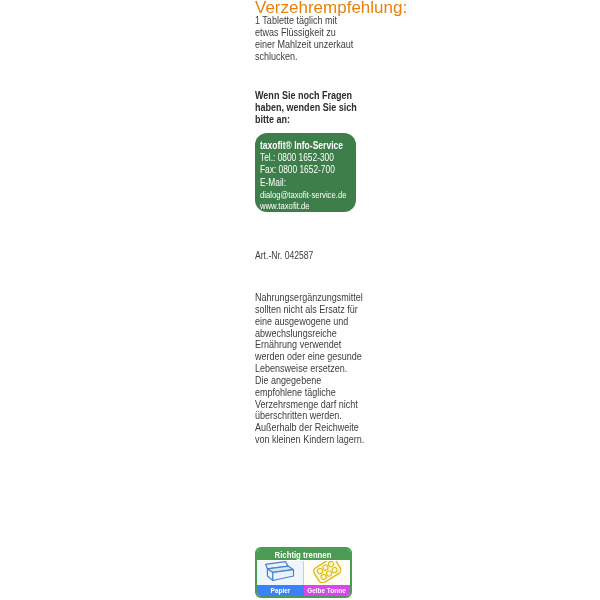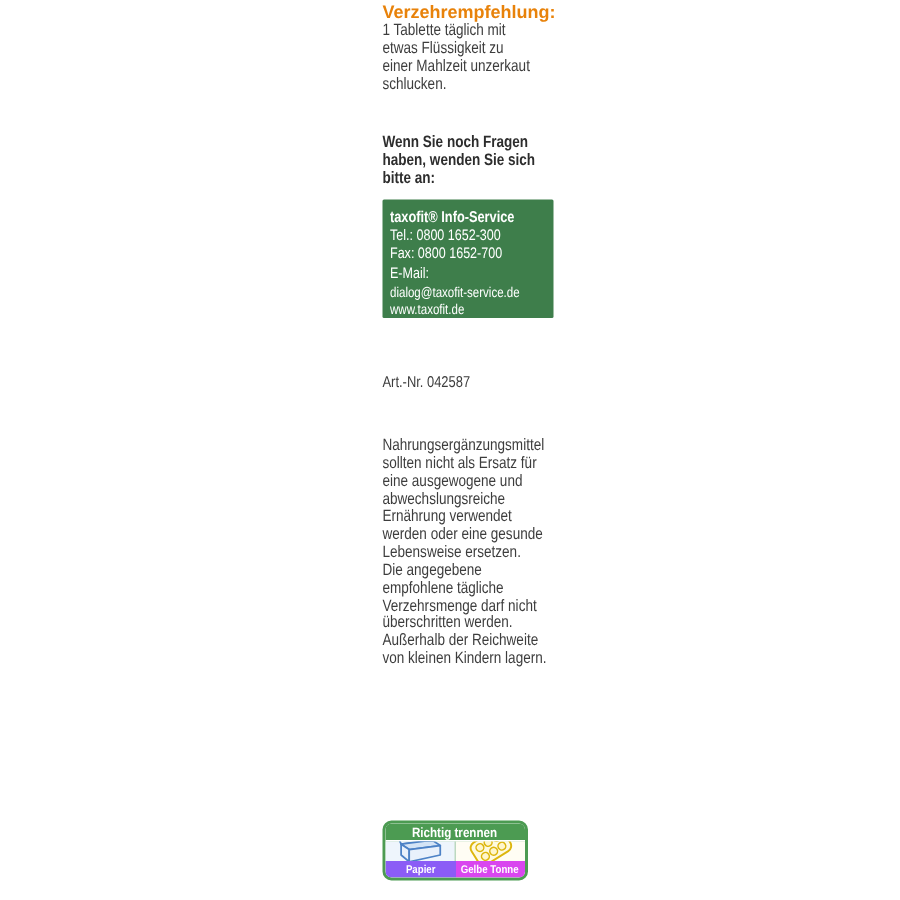--- a/index.html
+++ b/index.html
@@ -5,77 +5,77 @@
   * { margin: 0; padding: 0; box-sizing: border-box; }
   html, body { width: 600px; height: 600px; background: #ffffff; }
   body { font-family: "Liberation Sans", sans-serif; }
   .page { position: relative; width: 600px; height: 600px; background: #ffffff; overflow: hidden; }
 
   .cond { transform: scaleX(0.82); transform-origin: 0 0; }
   .cond-c { display: inline-block; transform: scaleX(0.86); transform-origin: 50% 50%; }
 
   .heading {
     position: absolute; left: 255px; top: 2px;
-    font-size: 12px; font-weight: bold; color: #e8820a;
+    font-size: 17px; font-weight: normal; color: #e8820a;
     white-space: pre-line; line-height: 12px;
   }
   .dosage-text {
     position: absolute; left: 255px; top: 15px;
     font-size: 11px; color: #3d3d3d;
     white-space: pre-line; line-height: 11.9px;
   }
   .contact-intro {
     position: absolute; left: 255px; top: 89px;
     font-size: 11px; font-weight: bold; color: #2d2d2d;
     white-space: pre-line; line-height: 12px;
   }
   .infobox {
     position: absolute; left: 255px; top: 133px;
-    width: 114px; height: 79px;
-    background: #3e7e4b; border-radius: 1px;
+    width: 101px; height: 79px;
+    background: #3e7e4b; border-radius: 12px;
     padding: 6px 3px 0 5px; overflow: hidden;
   }
   .infobox .inner { transform: scaleX(0.82); transform-origin: 0 0; width: 118px; }
   .infobox-title { font-size: 10.4px; font-weight: bold; color: #ffffff; line-height: 13px; }
   .infobox-line { font-size: 10.2px; color: #ffffff; line-height: 12.3px; }
   .infobox-line-sm { font-size: 9.4px; color: #ffffff; line-height: 11px; }
 
   .artnr {
     position: absolute; left: 255px; top: 249px;
     font-size: 10.5px; color: #3d3d3d; line-height: 12px;
   }
   .disclaimer {
     position: absolute; left: 255px; top: 292px;
     font-size: 11px; color: #3d3d3d;
     white-space: pre-line; line-height: 11.85px;
   }
 
   .badge {
     position: absolute; left: 255px; top: 547px;
-    width: 97px; height: 40px;
+    width: 97px; height: 51px;
     border: 2px solid #4c9b52; border-radius: 6px;
     background: #ffffff; overflow: hidden;
     display: flex; flex-direction: column;
   }
   .badge-header {
     height: 12px; background: #4c9b52; border-bottom: 1px solid #ffffff;
     color: #ffffff; font-size: 9px; font-weight: bold;
     display: flex; align-items: center; justify-content: center;
     line-height: 12px; flex: 0 0 auto;
   }
   .badge-panels { display: flex; flex: 1 1 auto; min-height: 0; }
   .panel { flex: 1 1 50%; display: flex; align-items: center; justify-content: center; overflow: hidden; }
   .panel-papier { background: #eef5fc; border-right: 1px solid #bcd9c0; }
   .panel-gelbe { background: #fffdf4; }
   .badge-labels { display: flex; flex: 0 0 11px; height: 11px; }
   .badge-label {
     flex: 1 1 50%; color: #ffffff; font-size: 7.5px; font-weight: bold;
     display: flex; align-items: center; justify-content: center; line-height: 11px;
   }
-  .label-papier { background: #8b5cf6; }
+  .label-papier { background: #3b82f6; }
   .label-gelbe { background: #d946ef; }
 </style>
 </head>
 <body>
 
 <div class="page">
 
   <div class="heading">Verzehrempfehlung:</div>
 
   <div class="dosage-text cond">1 Tablette täglich mit

